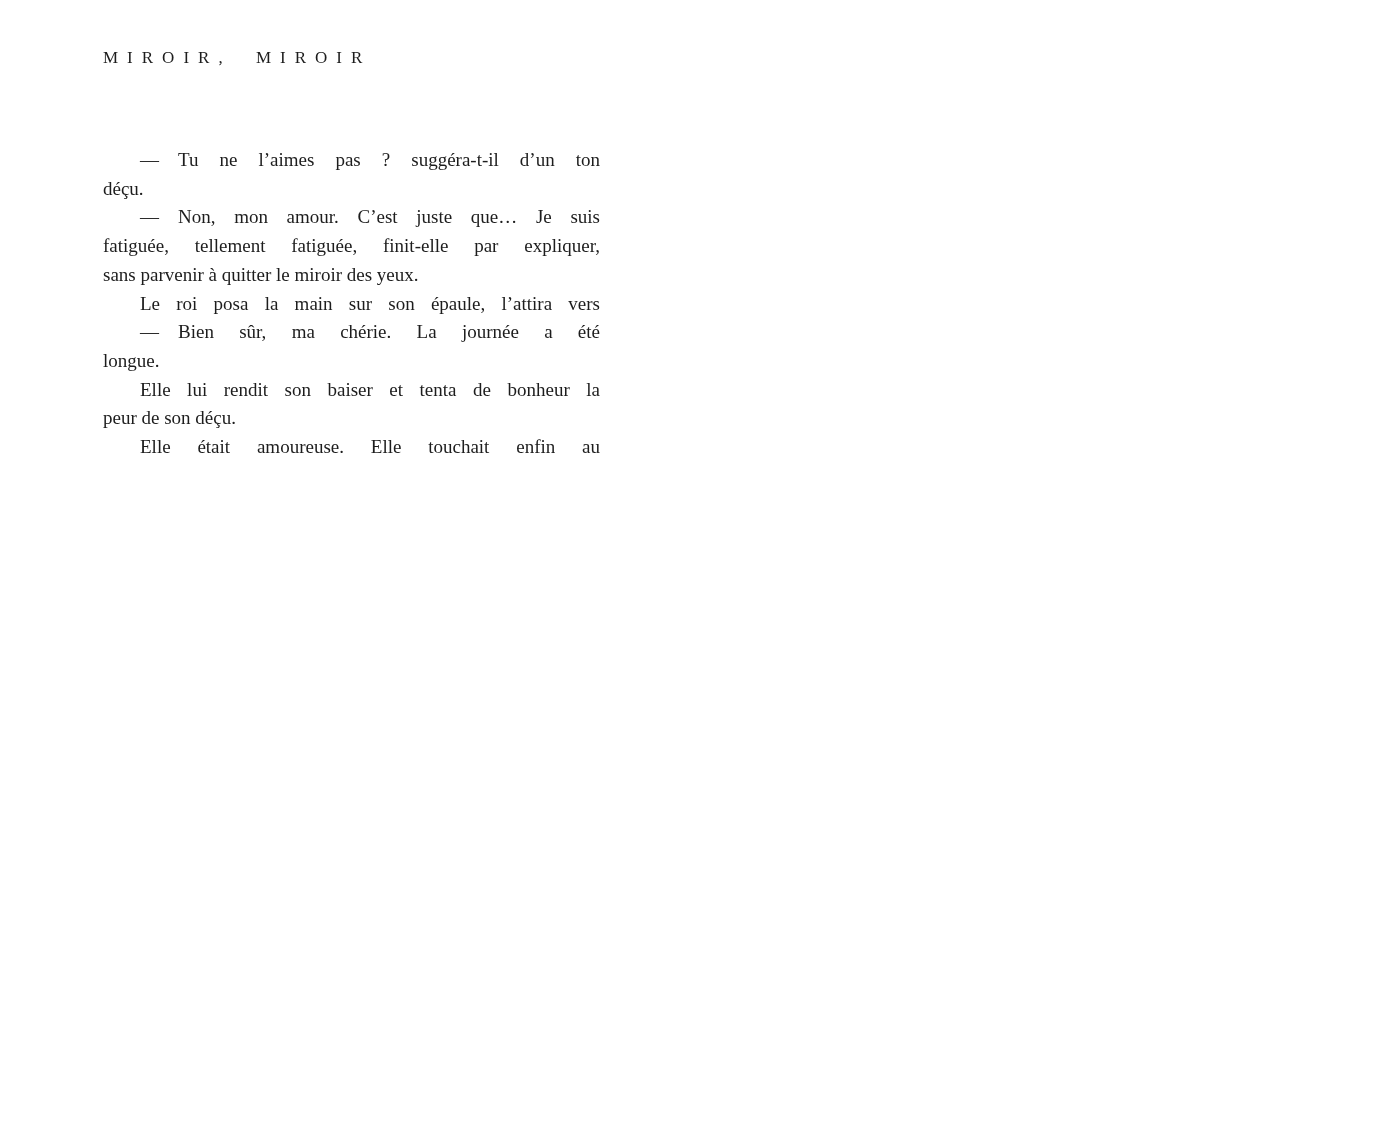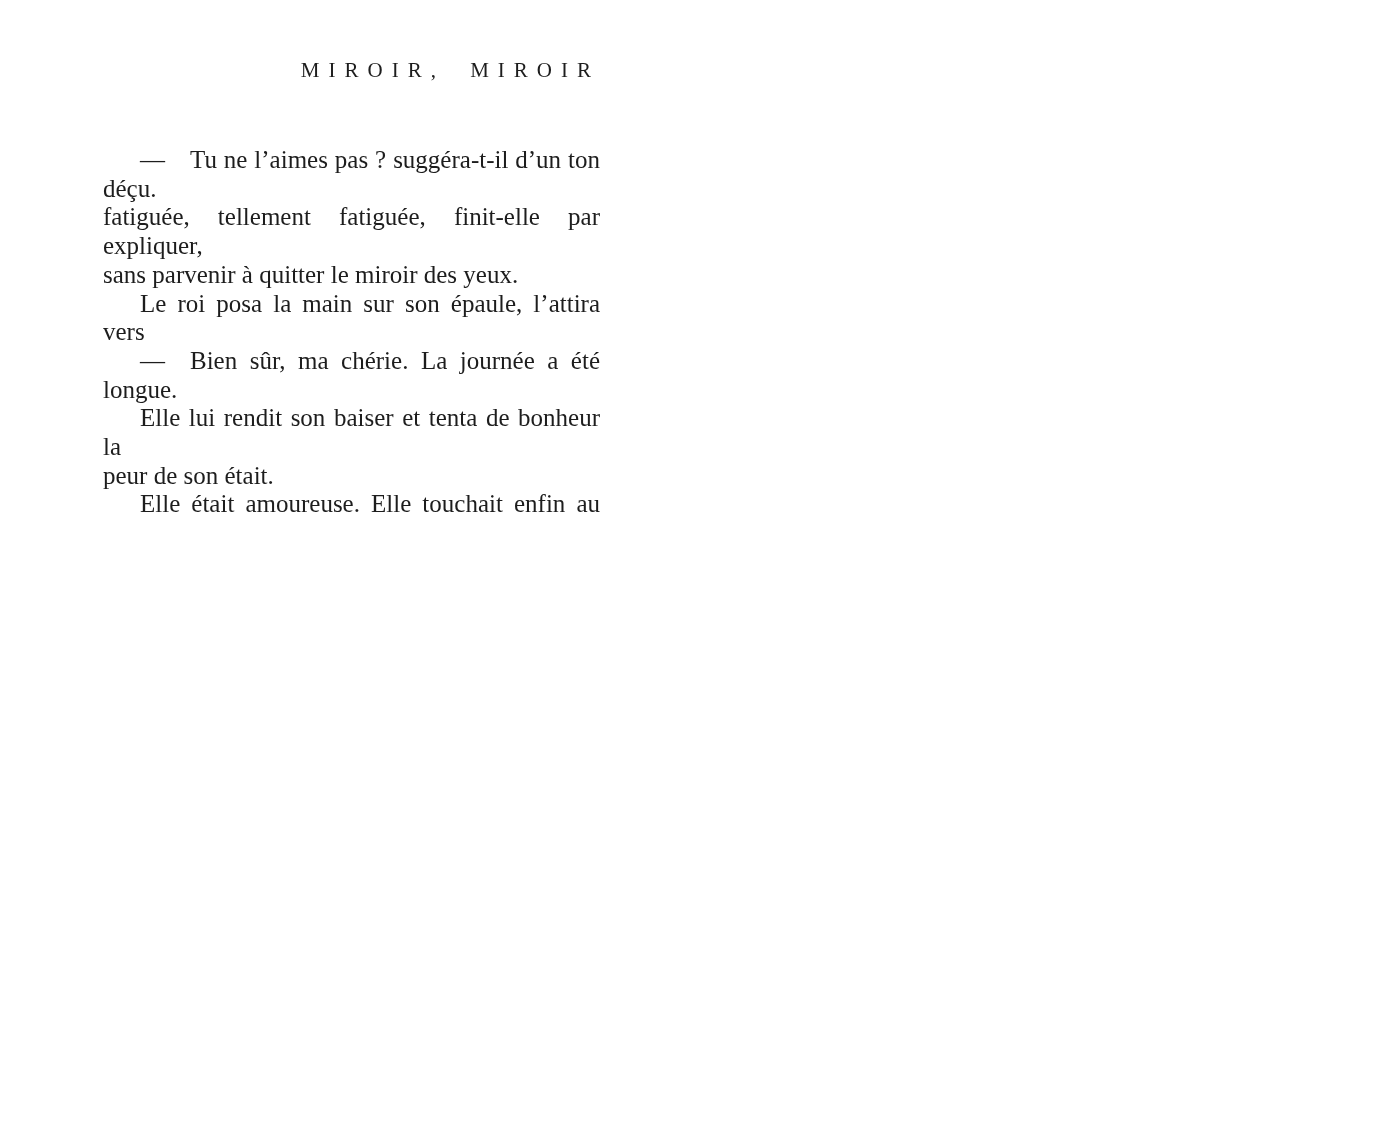--- a/index.html
+++ b/index.html
@@ -21,34 +21,34 @@
     height: 1133px;
     width: 700px;
   }
   .page-left  { left: 0; }
   .page-right { left: 700px; }
 
   
   .running-header {
     position: absolute;
     left: 103px;
-    top: 58px;
+    top: 48px;
     width: 497px;
-    text-align: right;
-    font-size: 21px;
+    text-align: left;
+    font-size: 17px;
     letter-spacing: 9px;
     word-spacing: 11px;
     color: var(--ink, #1d1d1d);
   }
 
   
   .body-text {
     position: absolute;
     width: 497px;
-    font-size: 25px;
+    font-size: 19px;
     line-height: 28.7px;
     color: var(--ink, #1d1d1d);
   }
   #left-body  { left: 103px; top: 146px; }
 
   .line {
     text-align: justify;
     text-align-last: justify;
   }
   .line.para-end {
@@ -59,27 +59,28 @@
   }
 </style>
 </head>
 <body style="--paper: #ffffff; --ink: #1d1d1d;">
 
 <div class="page page-left">
   <div class="running-header">MIROIR, MIROIR</div>
   <div class="body-text" id="left-body">
       <div class="line indent">— Tu ne l’aimes pas ? suggéra-t-il d’un ton</div>
       <div class="line para-end">déçu.</div>
+      <div class="line indent">— Non, mon amour. C’est juste que… Je suis</div>
       <div class="line">fatiguée, tellement fatiguée, finit-elle par expliquer,</div>
       <div class="line para-end">sans parvenir à quitter le miroir des yeux.</div>
       <div class="line indent">Le roi posa la main sur son épaule, l’attira vers</div>
       <div class="line indent">— Bien sûr, ma chérie. La journée a été</div>
       <div class="line para-end">longue.</div>
       <div class="line indent">Elle lui rendit son baiser et tenta de bonheur la</div>
-      <div class="line para-end">peur de son était.</div>
+      <div class="line para-end">peur de son déçu.</div>
       <div class="line indent">Elle était amoureuse. Elle touchait enfin au</div>
     </div>
 </div>
 
 <div class="page page-right">
 
   
 
   
 

